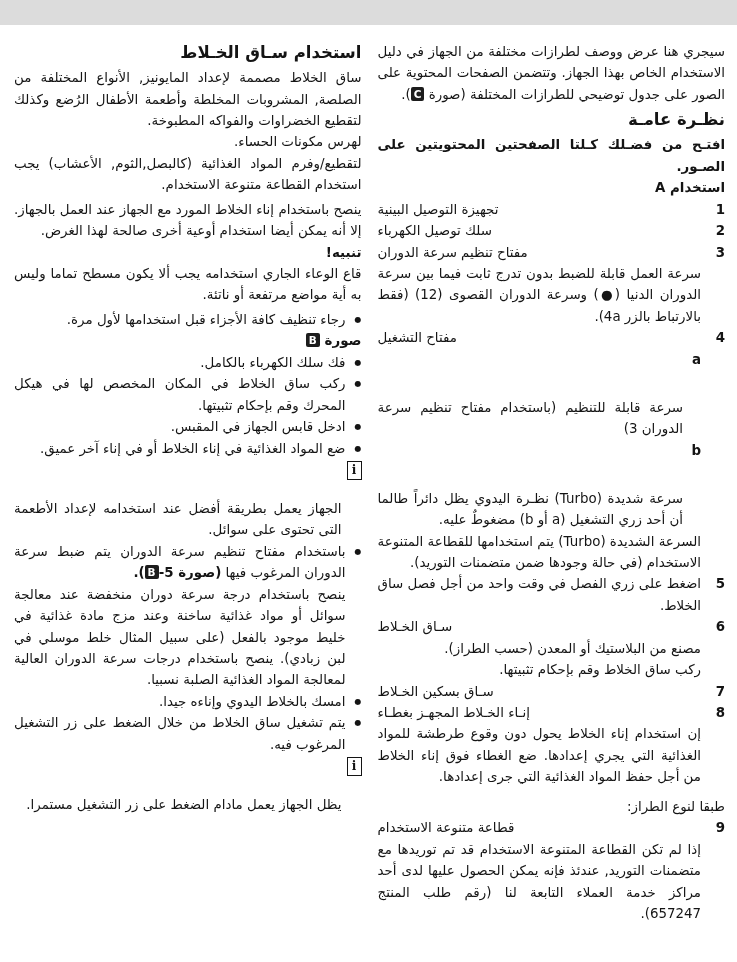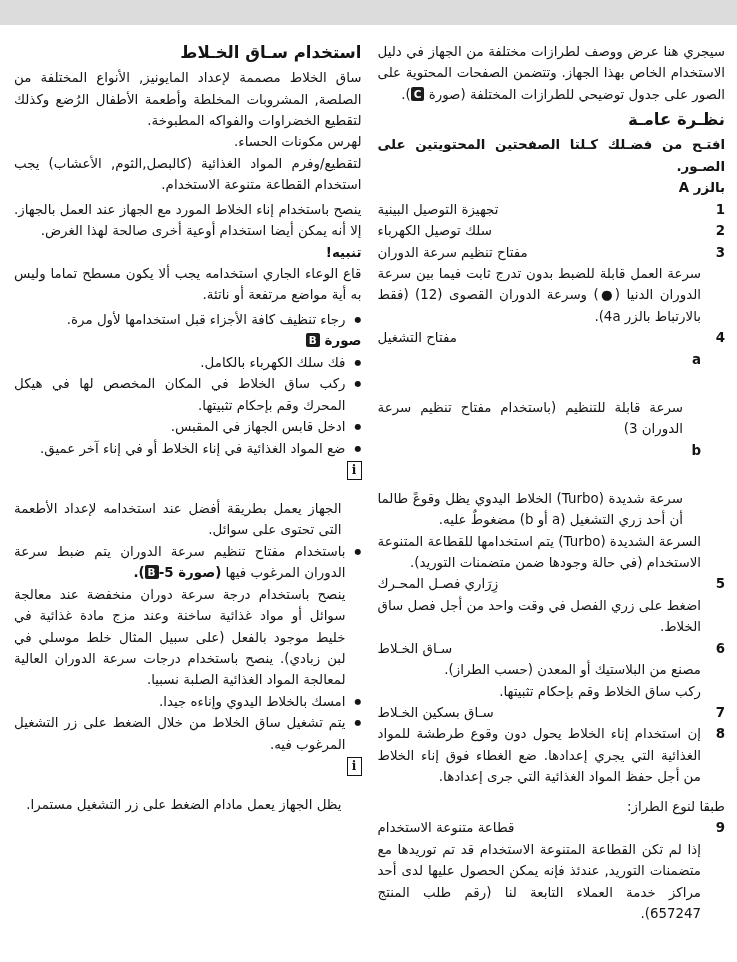--- a/index.html
+++ b/index.html
@@ -43,21 +43,21 @@
 
 <div class="topbar"></div>
 
 <div class="cols">
 
   <div class="col">
     <p><span>سيجري هنا عرض ووصف لطرازات مختلفة من الجهاز في دليل الاستخدام الخاص بهذا الجهاز. وتتضمن الصفحات المحتوية على الصور على جدول توضيحي للطرازات المختلفة (صورة </span><span class="badge">C</span><span>).</span></p>
     <div class="sgap"></div>
     <div class="sec-heading">نظـرة عامـة</div>
     <p class="bold">افتـح من فضـلك كـلتا الصفحتين المحتويتين على الصـور.</p>
-    <p class="bold">بالزر A</p>
+    <p class="bold">استخدام A</p>
 
     <div class="num-item">
       <span class="num">1</span>
       <div class="li-body">
           <div class="li-title">تجهيزة التوصيل البينية</div>
         </div>
     </div>
     <div class="num-item">
       <span class="num">2</span>
       <div class="li-body">
@@ -74,49 +74,49 @@
     <div class="num-item">
       <span class="num">4</span>
       <div class="li-body">
         <div class="li-title">مفتاح التشغيل</div>
         <div class="sub">
           <span class="sub-key">a</span>
           <div class="sub-body">سرعة قابلة للتنظيم (باستخدام مفتاح تنظيم سرعة الدوران 3)</div>
         </div>
         <div class="sub">
           <span class="sub-key">b</span>
-          <div class="sub-body">سرعة شديدة (Turbo) الخلاط اليدوي يظل وقوعً طالما أن أحد زري التشغيل (a أو b) مضغوطٌ عليه.</div>
+          <div class="sub-body">سرعة شديدة (Turbo) نظـرة اليدوي يظل دائراً طالما أن أحد زري التشغيل (a أو b) مضغوطٌ عليه.</div>
         </div>
         <p>السرعة الشديدة (Turbo) يتم استخدامها للقطاعة المتنوعة الاستخدام (في حالة وجودها ضمن متضمنات التوريد).</p>
       </div>
     </div>
     <div class="num-item">
       <span class="num">5</span>
       <div class="li-body">
-        <div class="li-title">زِرَاري فصـل المحـرك</div>
         <p>اضغط على زري الفصل في وقت واحد من أجل فصل ساق الخلاط.</p>
       </div>
     </div>
     <div class="num-item">
       <span class="num">6</span>
       <div class="li-body">
         <div class="li-title">سـاق الخـلاط</div>
         <p>مصنع من البلاستيك أو المعدن (حسب الطراز).</p>
         <p>ركب ساق الخلاط وقم بإحكام تثبيتها.</p>
       </div>
     </div>
     <div class="num-item">
       <span class="num">7</span>
       <div class="li-body">
           <div class="li-title">سـاق بسكين الخـلاط</div>
         </div>
     </div>
     <div class="num-item">
       <span class="num">8</span>
       <div class="li-body">
+        <div class="li-title">إنـاء الخـلاط المجهـز بغطـاء</div>
         <p>إن استخدام إناء الخلاط يحول دون وقوع طرطشة للمواد الغذائية التي يجري إعدادها. ضع الغطاء فوق إناء الخلاط من أجل حفظ المواد الغذائية التي جرى إعدادها.</p>
       </div>
     </div>
 
     <div class="gap"></div>
     <p>طبقا لنوع الطراز:</p>
     <div class="num-item">
       <span class="num">9</span>
       <div class="li-body">
         <div class="li-title">قطاعة متنوعة الاستخدام</div>

